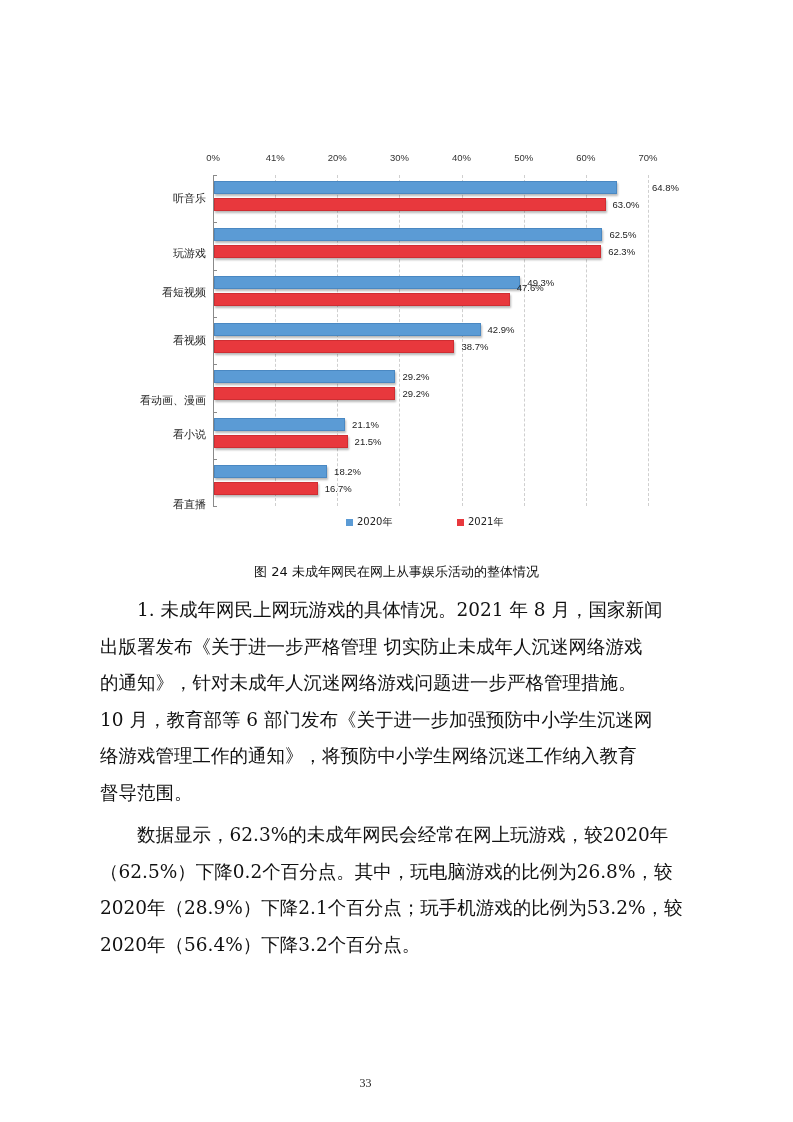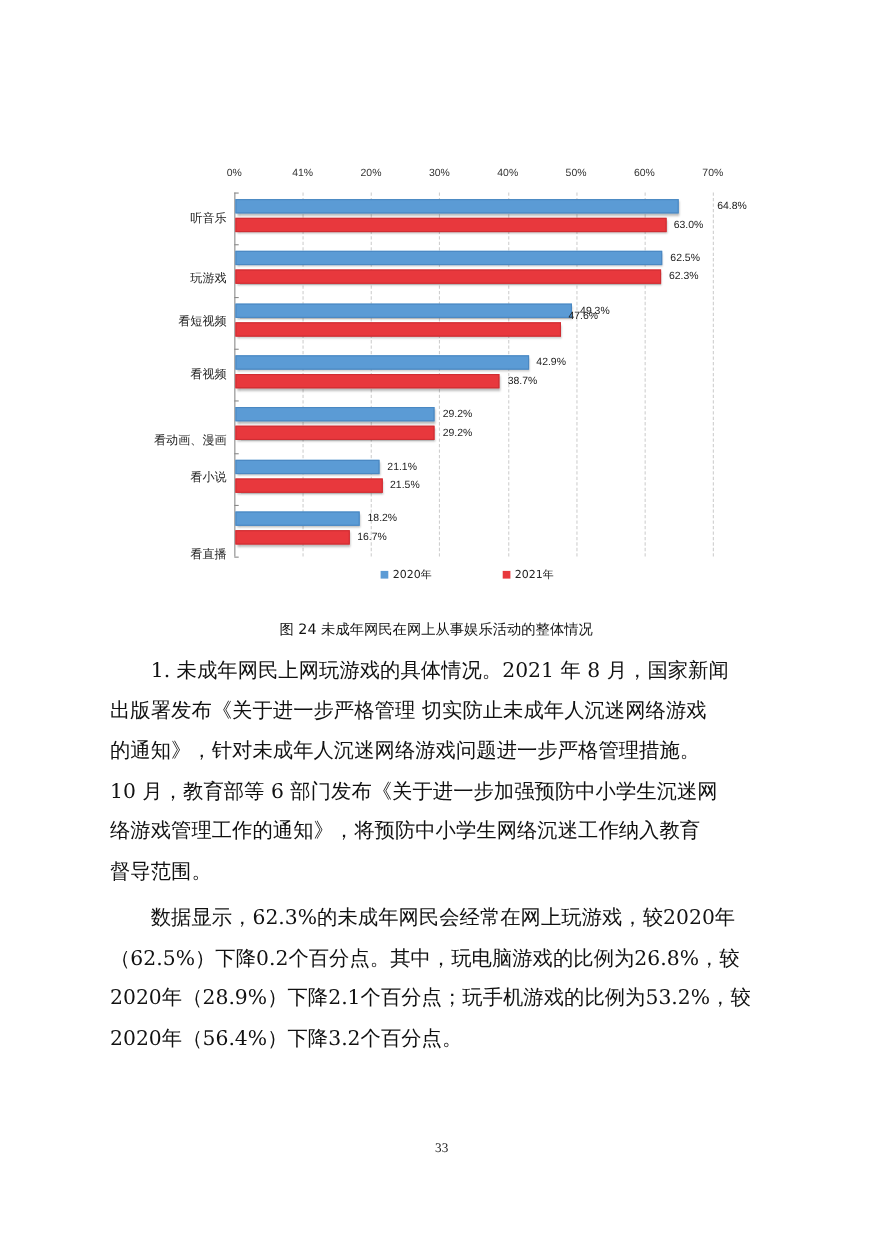--- a/index.html
+++ b/index.html
@@ -24,22 +24,22 @@
   .legend { position: absolute; top: 515px; left: 0; width: 793px; height: 16px; margin-left: 32px; }
   .legend-item { position: absolute; font-size: 10px; color: #222;
                  display: flex; align-items: center; gap: 4px; }
   .legend-swatch { width: 7px; height: 7px; display: inline-block; }
   .caption { position: absolute; top: 563px; left: 0; width: 793px; text-align: center;
              font-size: 13px; color: #111; }
   .para { position: absolute; left: 100px; width: 593px; font-size: 18.5px;
           line-height: 36.5px; color: #111; text-align: justify;
           font-family: "DejaVu Serif", "Liberation Serif", serif; }
   .para .line { display: block; white-space: nowrap; }
-  .page-number { position: absolute; top: 1036px; left: 0; width: 731px; text-align: center;
-                 font-size: 12px; font-family: "Liberation Serif", serif; color: #222; padding-left: 36px; }
+  .page-number { position: absolute; top: 1076px; left: 0; width: 731px; text-align: center;
+                 font-size: 12px; font-family: "Liberation Serif", serif; color: #222; }
 </style>
 </head>
 <body>
 
 <div class="chart" id="chart">
     <div class="tick-label" style="left: 213px;">0%</div>
     <div class="tick-label" style="left: 275.143px;">41%</div>
     <div class="gridline" style="left: 275.143px;"></div>
     <div class="tick-label" style="left: 337.286px;">20%</div>
     <div class="gridline" style="left: 337.286px;"></div>

